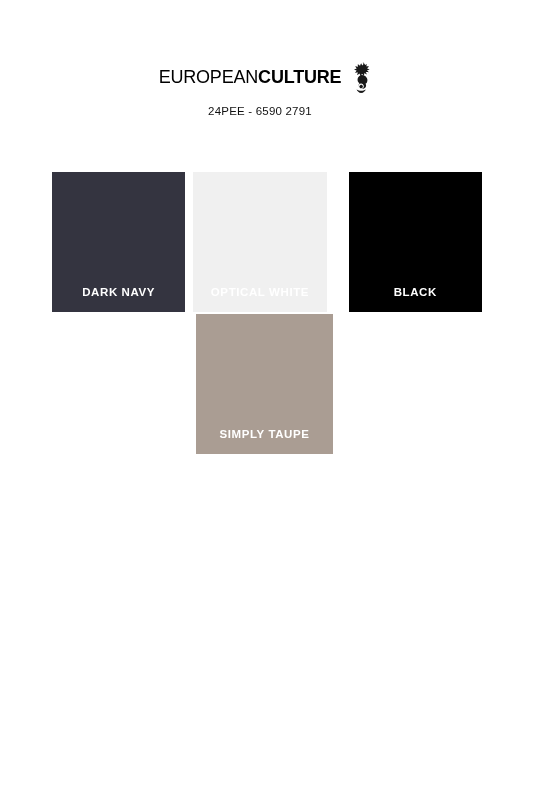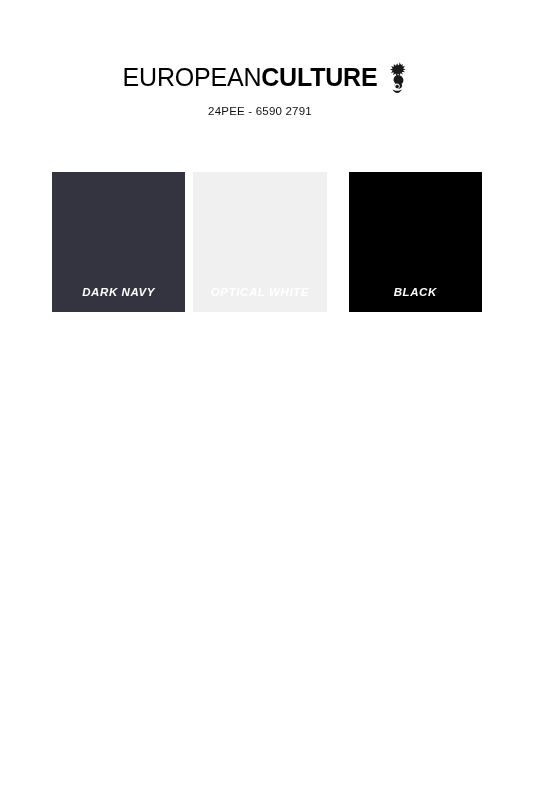--- a/index.html
+++ b/index.html
@@ -29,21 +29,21 @@
     left: 0;
     top: 60px;
     width: 533px;
     height: 34px;
     display: flex;
     align-items: center;
     justify-content: center;
   }
 
   .wordmark {
-    font-size: 25px;
+    font-size: 18px;
     line-height: 1;
     color: #000000;
     letter-spacing: -0.2px;
     white-space: nowrap;
     display: inline-block;
   }
   .wordmark .word-light {
     font-weight: 300;
   }
   .wordmark .word-bold {
@@ -103,21 +103,20 @@
   .swatch-label {
     position: absolute;
     left: 0;
     right: 0;
     bottom: 14px;
     text-align: center;
     font-size: 11.5px;
     font-weight: 700;
     letter-spacing: 0.6px;
     color: #ffffff;
-    font-style: italic;
   }
 </style>
 </head>
 <body>
 
 <div class="brand-header">
 
   <div class="wordmark-row">
     <div class="wordmark"><span class="word-light">EUROPEAN</span><span class="word-bold">CULTURE</span></div>
 
@@ -148,14 +147,19 @@
 
     <div class="swatch" style="background:#f0f0f0;">
       <div class="swatch-label">OPTICAL WHITE</div>
     </div>
 
     <div class="swatch wide-gap" style="background:#000000;">
       <div class="swatch-label">BLACK</div>
     </div>
   </div>
 
+  <div class="swatch-row row-second">
+    <div class="swatch" style="background:#aa9d93;">
+      <div class="swatch-label">SIMPLY TAUPE</div>
+    </div>
+  </div>
 
 </div>
 
 </body></html>

